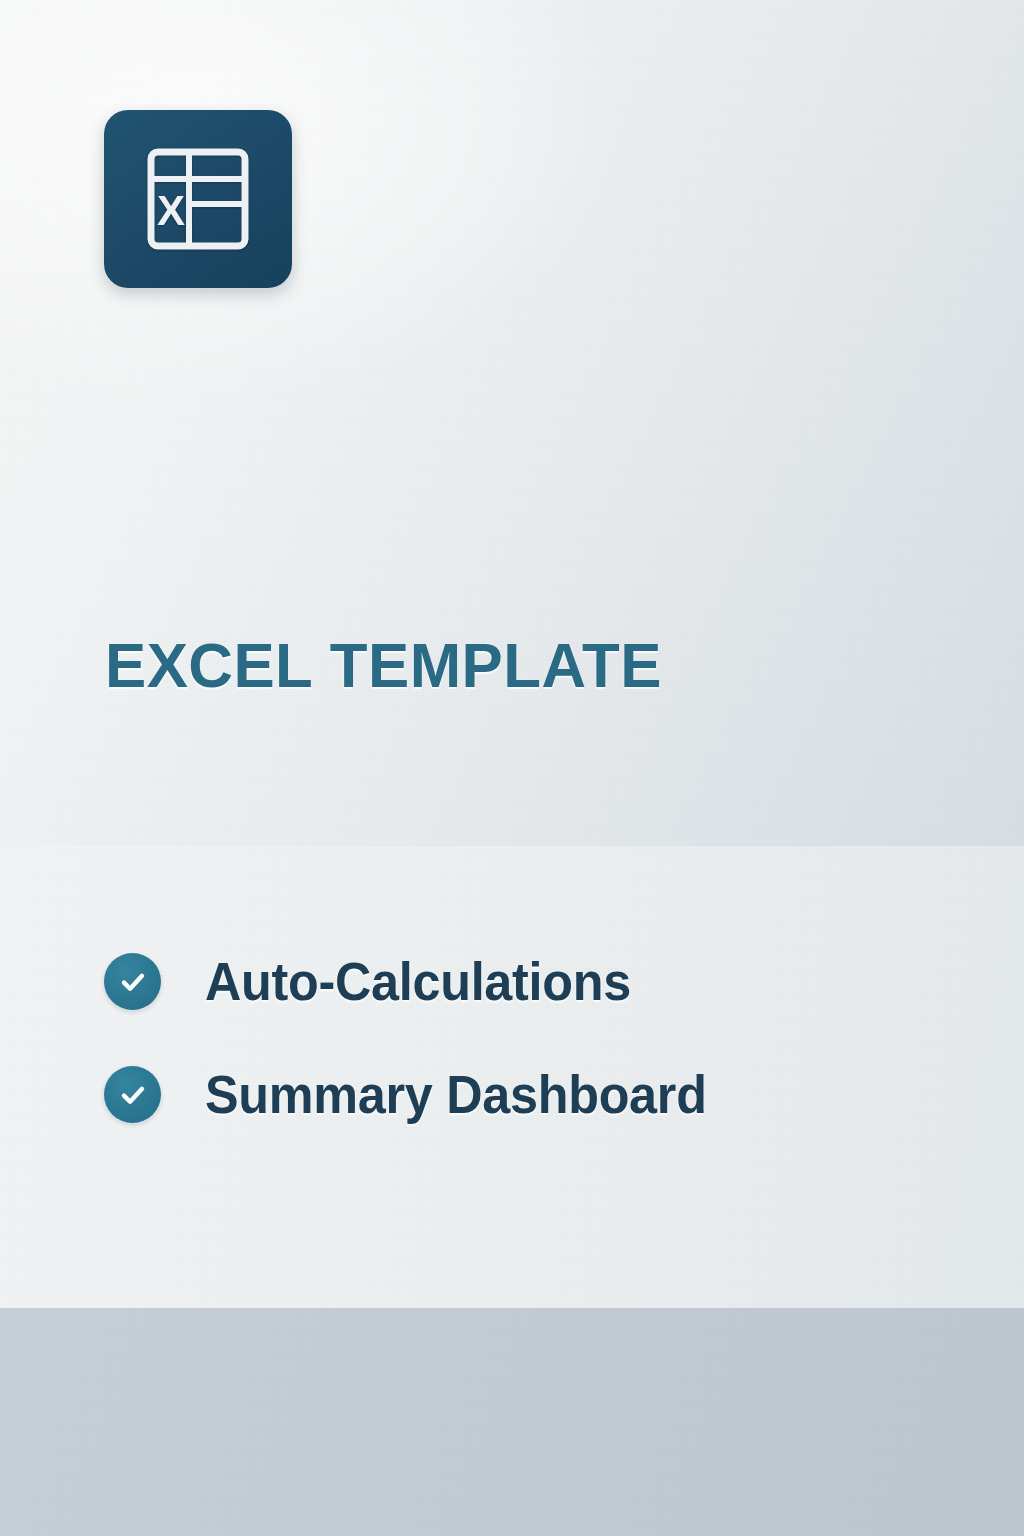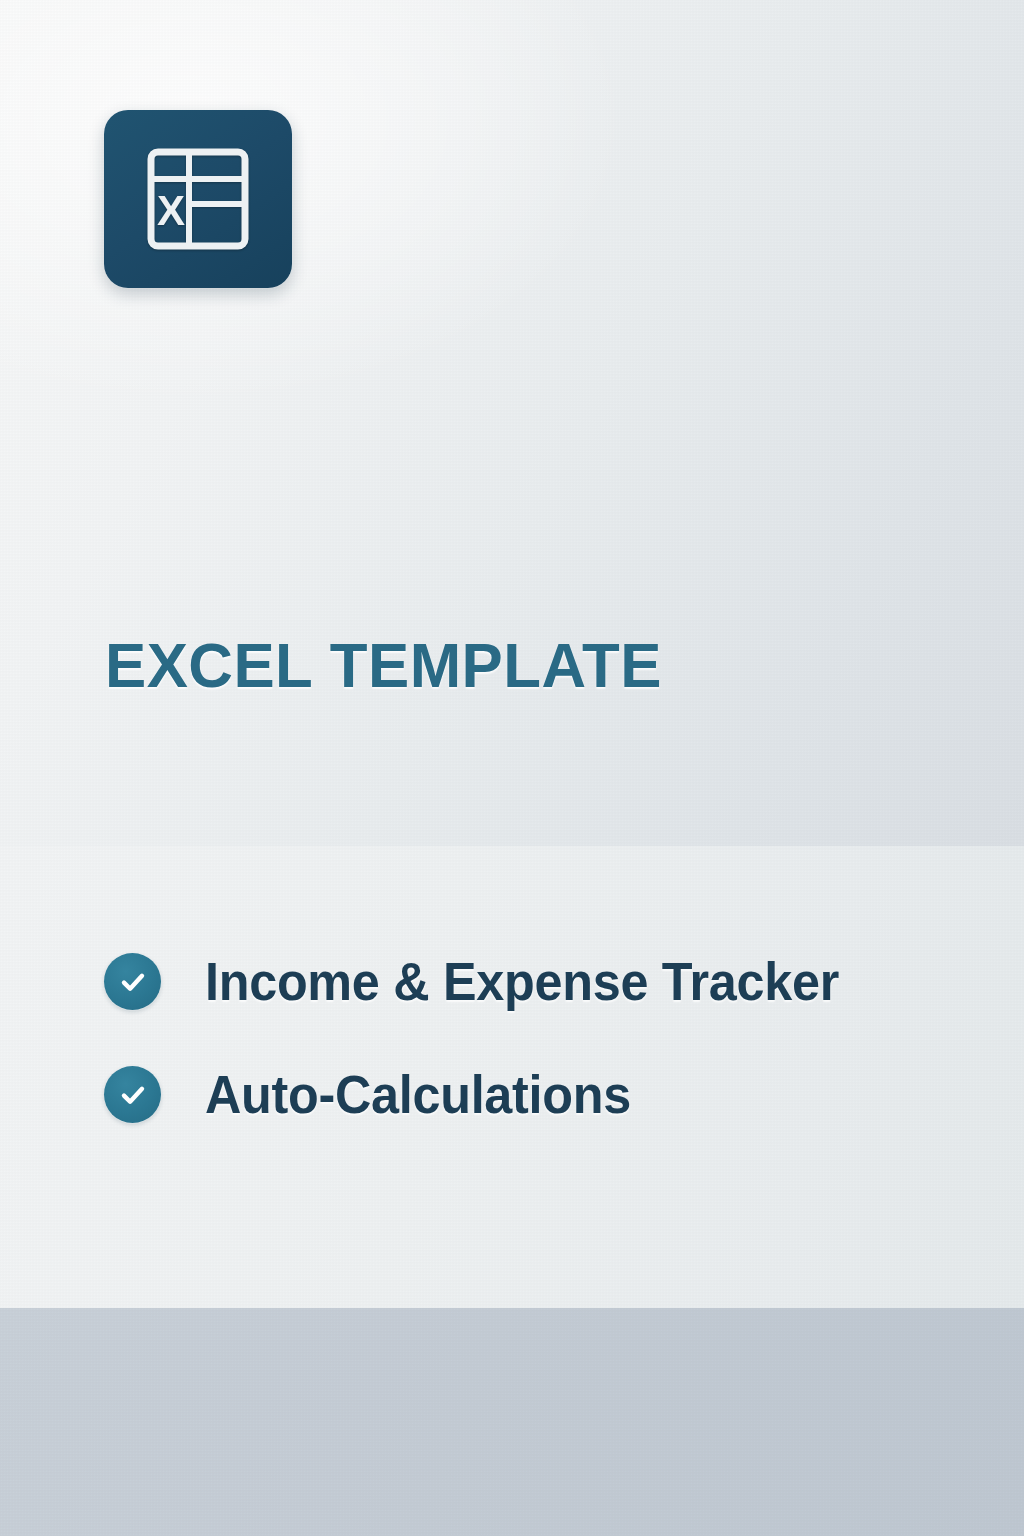--- a/index.html
+++ b/index.html
@@ -194,34 +194,34 @@
 
       <text x="25" y="78" font-family="Liberation Sans, sans-serif" font-size="42" font-weight="700" fill="#edf1f3" text-anchor="middle">X</text>
     </svg>
   </div>
 
 
   <div class="subtitle">EXCEL TEMPLATE</div>
 
   <div class="features">
 
-    <div class="feature-row">
-      <span class="check-badge">
-        <svg width="32" height="32" viewBox="0 0 32 32" aria-hidden="true">
-          <path d="M7 16.6 L13.1 22.7 L25 9.8" fill="none" stroke="#ffffff" stroke-width="4.4" stroke-linecap="round" stroke-linejoin="round"></path>
-        </svg>
-      </span>
-      <span class="feature-label">Income &amp; Expense Tracker</span>
-    </div>
 
     <div class="feature-row">
       <span class="check-badge">
         <svg width="32" height="32" viewBox="0 0 32 32" aria-hidden="true">
           <path d="M7 16.6 L13.1 22.7 L25 9.8" fill="none" stroke="#ffffff" stroke-width="4.4" stroke-linecap="round" stroke-linejoin="round"></path>
         </svg>
       </span>
       <span class="feature-label">Auto-Calculations</span>
     </div>
 
+    <div class="feature-row">
+      <span class="check-badge">
+        <svg width="32" height="32" viewBox="0 0 32 32" aria-hidden="true">
+          <path d="M7 16.6 L13.1 22.7 L25 9.8" fill="none" stroke="#ffffff" stroke-width="4.4" stroke-linecap="round" stroke-linejoin="round"></path>
+        </svg>
+      </span>
+      <span class="feature-label">Summary Dashboard</span>
+    </div>
 
   </div>
 
 </div>
 
 </body></html>

